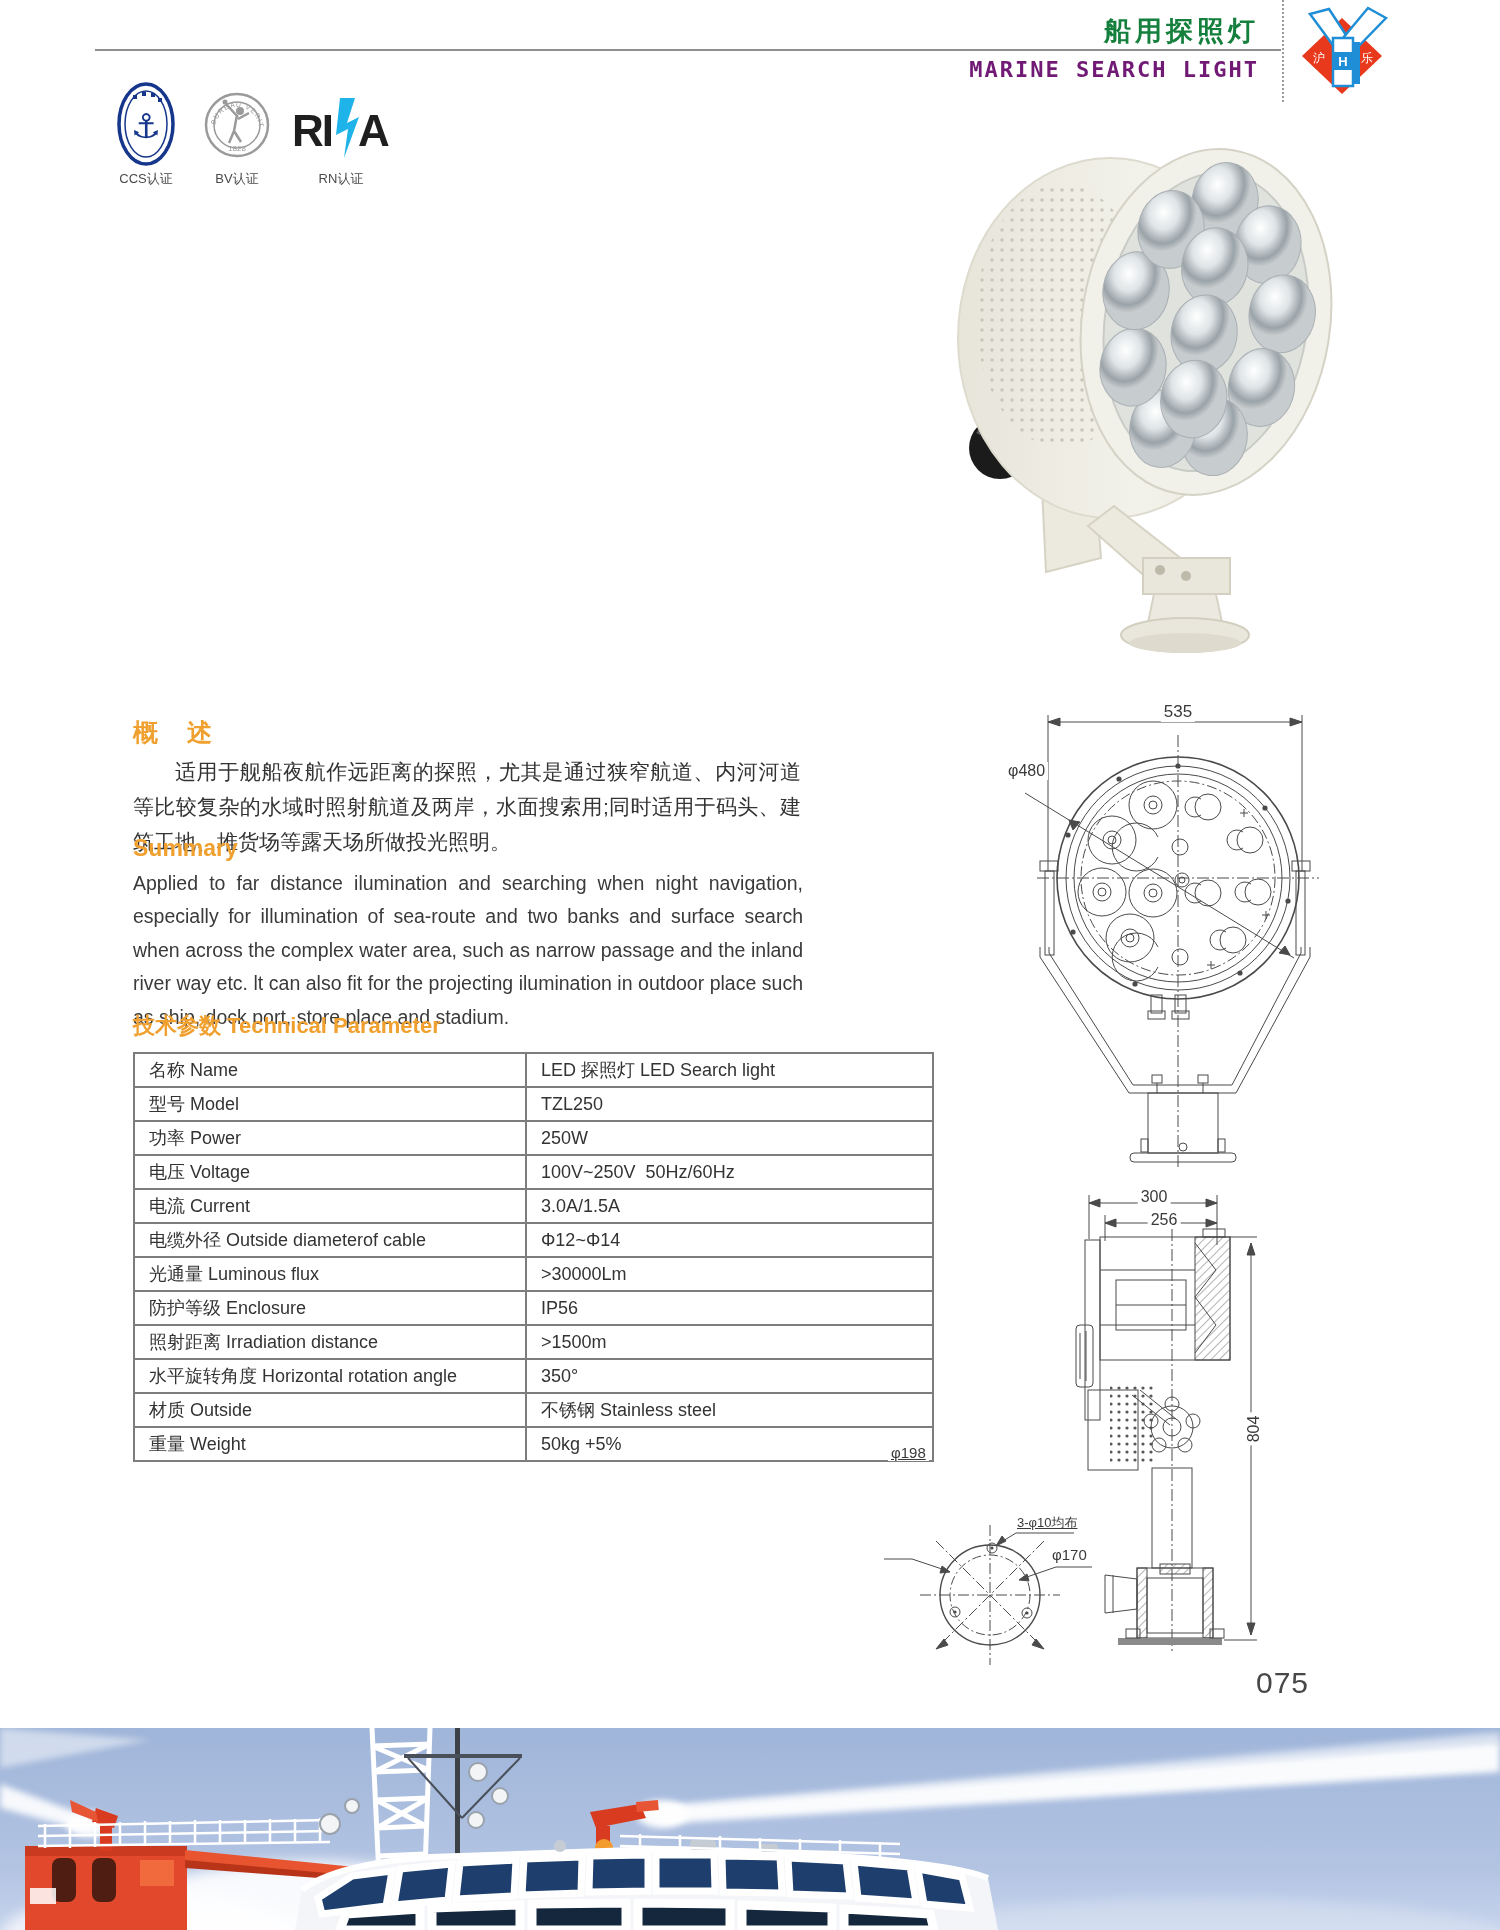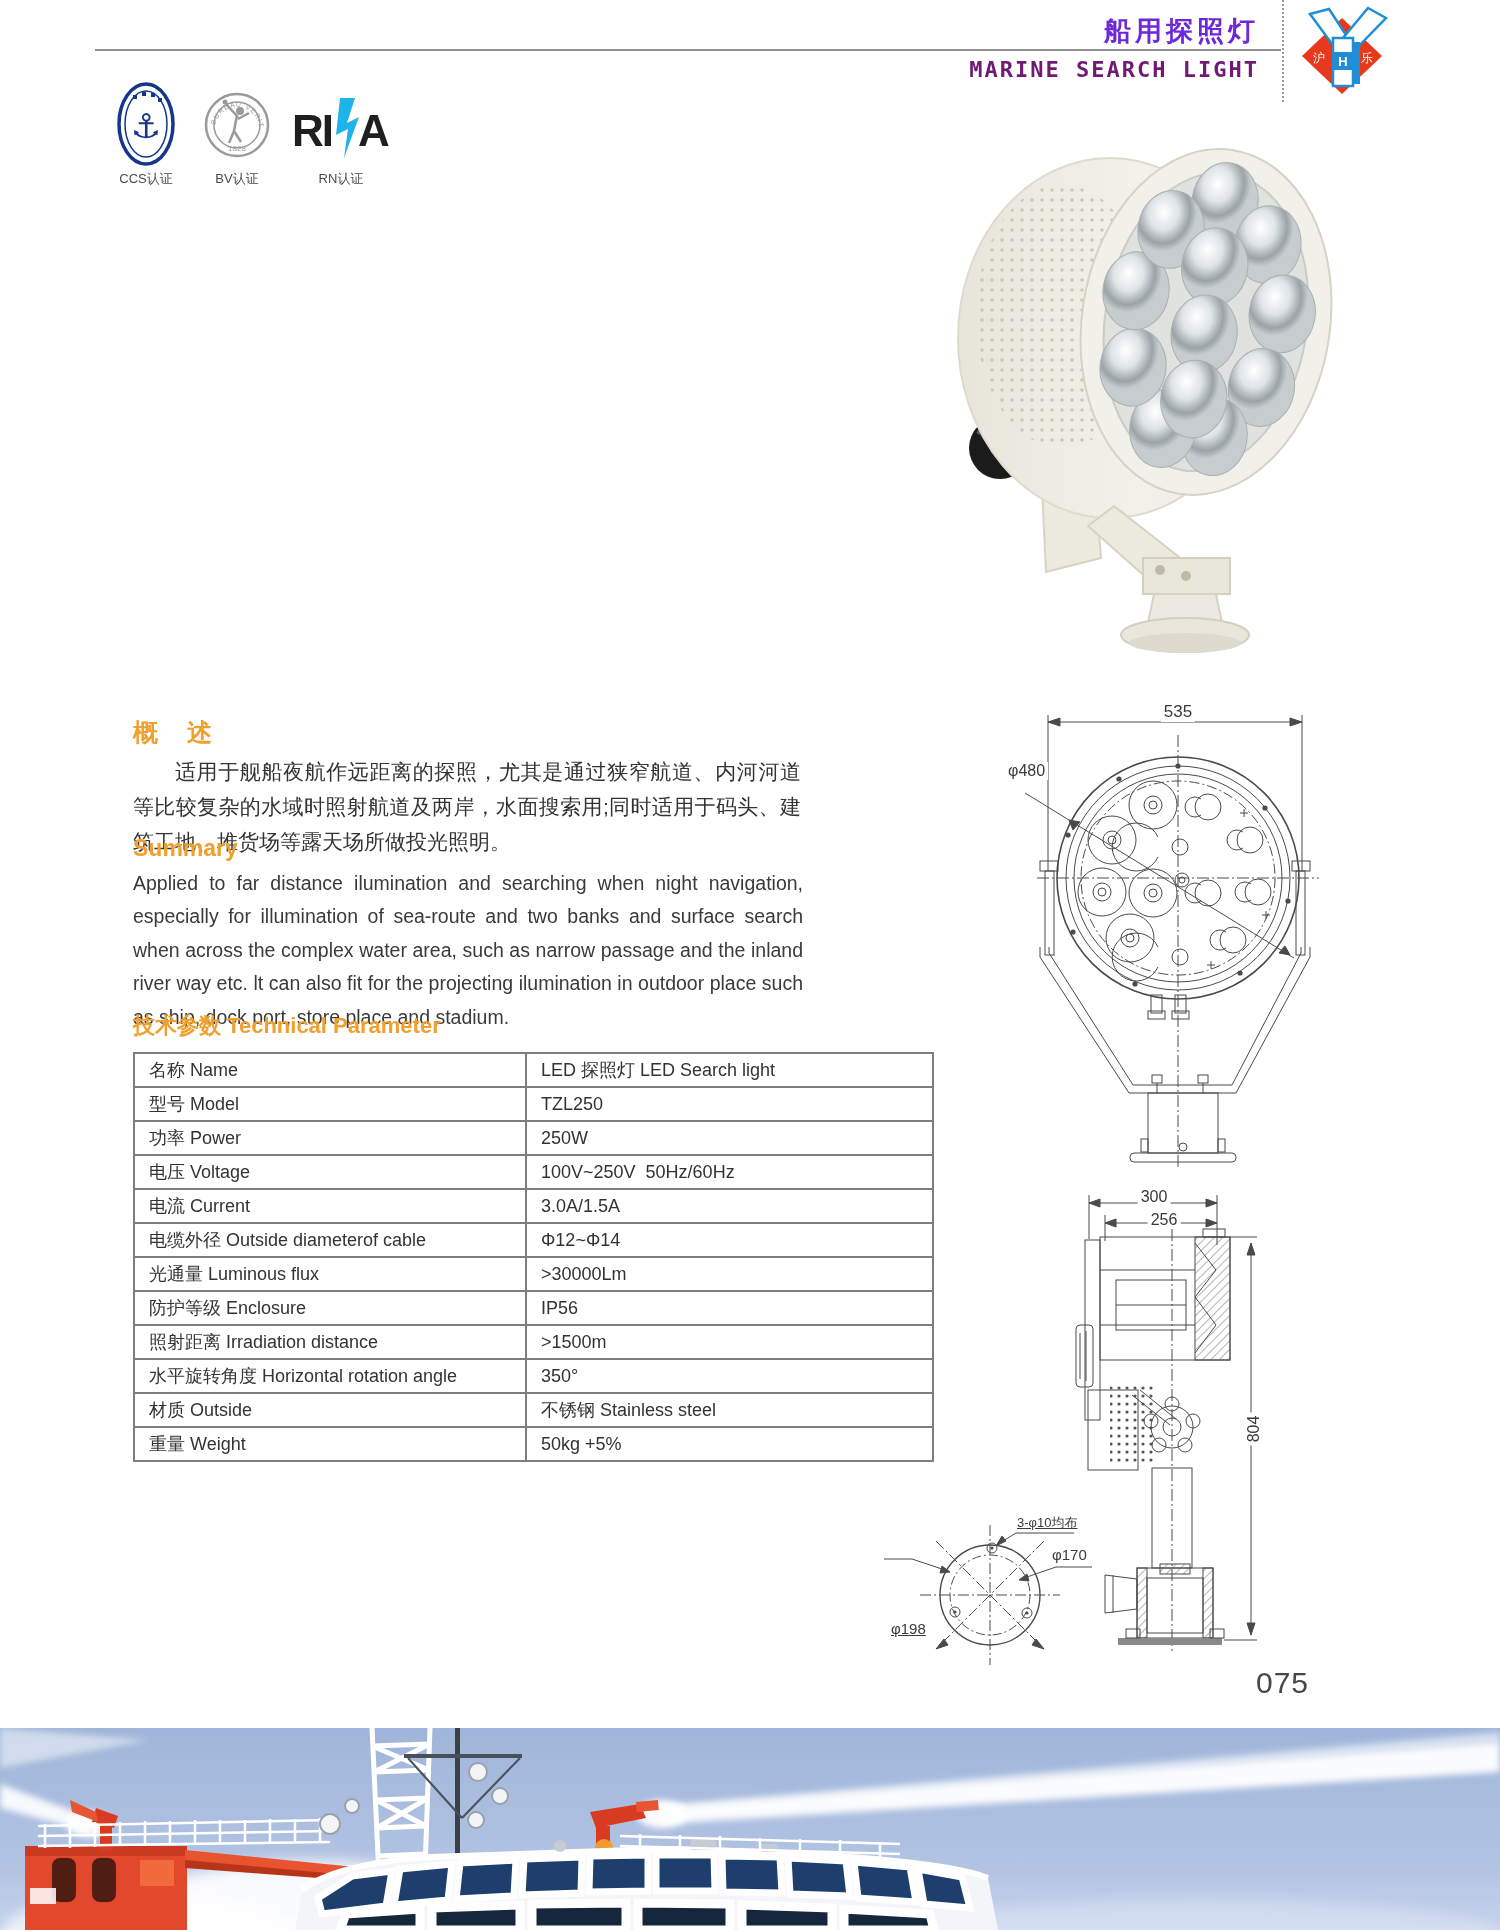--- a/index.html
+++ b/index.html
@@ -3,21 +3,21 @@
 <meta charset="utf-8">
 <style>
   * { margin:0; padding:0; box-sizing:border-box; }
   html,body { background:#ffffff; }
   #page {
     position:relative; width:1500px; height:1930px; background:#ffffff;
     font-family:"Liberation Sans","DejaVu Sans",sans-serif; color:#3f3f3f; overflow:hidden;
   }
   
   .title-zh { position:absolute; top:13px; right:241px; font-size:27px; font-weight:bold;
-              letter-spacing:4px; color:#6d28d9; }
+              letter-spacing:4px; color:#15803d; }
   .header-rule { position:absolute; left:95px; top:49px; width:1186px; height:2px; background:#8f8f8f; }
   .title-en { position:absolute; top:57px; right:241px; font-size:22px; font-weight:bold;
               font-family:"DejaVu Sans Mono","Liberation Mono",monospace; letter-spacing:2px; color:#701a75; }
   .header-divider { position:absolute; left:1282px; top:0; height:102px; border-left:2px dotted #9a9a9a; }
   .brand-logo { position:absolute; left:1296px; top:6px; width:92px; height:90px; }
   
   .cert { position:absolute; display:flex; flex-direction:column; align-items:center; }
   .cert .label { font-size:13px; color:#4a4a4a; margin-top:4px; }
   .cert-ccs  { left:116px; top:82px; }
   .cert-bv   { left:203px; top:84px; }
@@ -48,21 +48,21 @@
   .side-view  { left:1020px; top:1185px; width:320px; height:478px; }
   .base-view  { left:878px;  top:1505px; width:254px; height:232px; }
   .dim { position:absolute; font-size:17px; color:#3a3a3a; background:#fff; padding:0 3px;
          font-family:"Liberation Sans","DejaVu Sans",sans-serif; }
   .dim.center { transform:translateX(-50%); }
   .dim-535  { left:1178px; top:702px; }
   .dim-d480 { left:1005px; top:762px; font-size:16px; }
   .dim-300  { left:1154px; top:1188px; font-size:16px; }
   .dim-256  { left:1164px; top:1211px; font-size:16px; }
   .dim-804  { left:1238px; top:1420px; font-size:16px; transform:rotate(-90deg); }
-  .dim-d198 { left:888px;  top:1620px; font-size:15px;text-decoration:underline; }
+  .dim-d198 { left:888px;  top:1444px; font-size:15px;text-decoration:underline; }
   .dim-bolt { left:1014px; top:1514px; font-size:13px;text-decoration:underline; }
   .dim-d170 { left:1049px; top:1546px; font-size:15px; }
   
   .page-number { position:absolute; left:1256px; top:1666px; font-size:30px; color:#474747; letter-spacing:1px; }
   .ship-photo { position:absolute; left:0; top:1728px; width:1500px; height:202px; }
   svg text { font-family:"Liberation Sans","DejaVu Sans",sans-serif; }
 </style>
 </head>
 <body>
 

